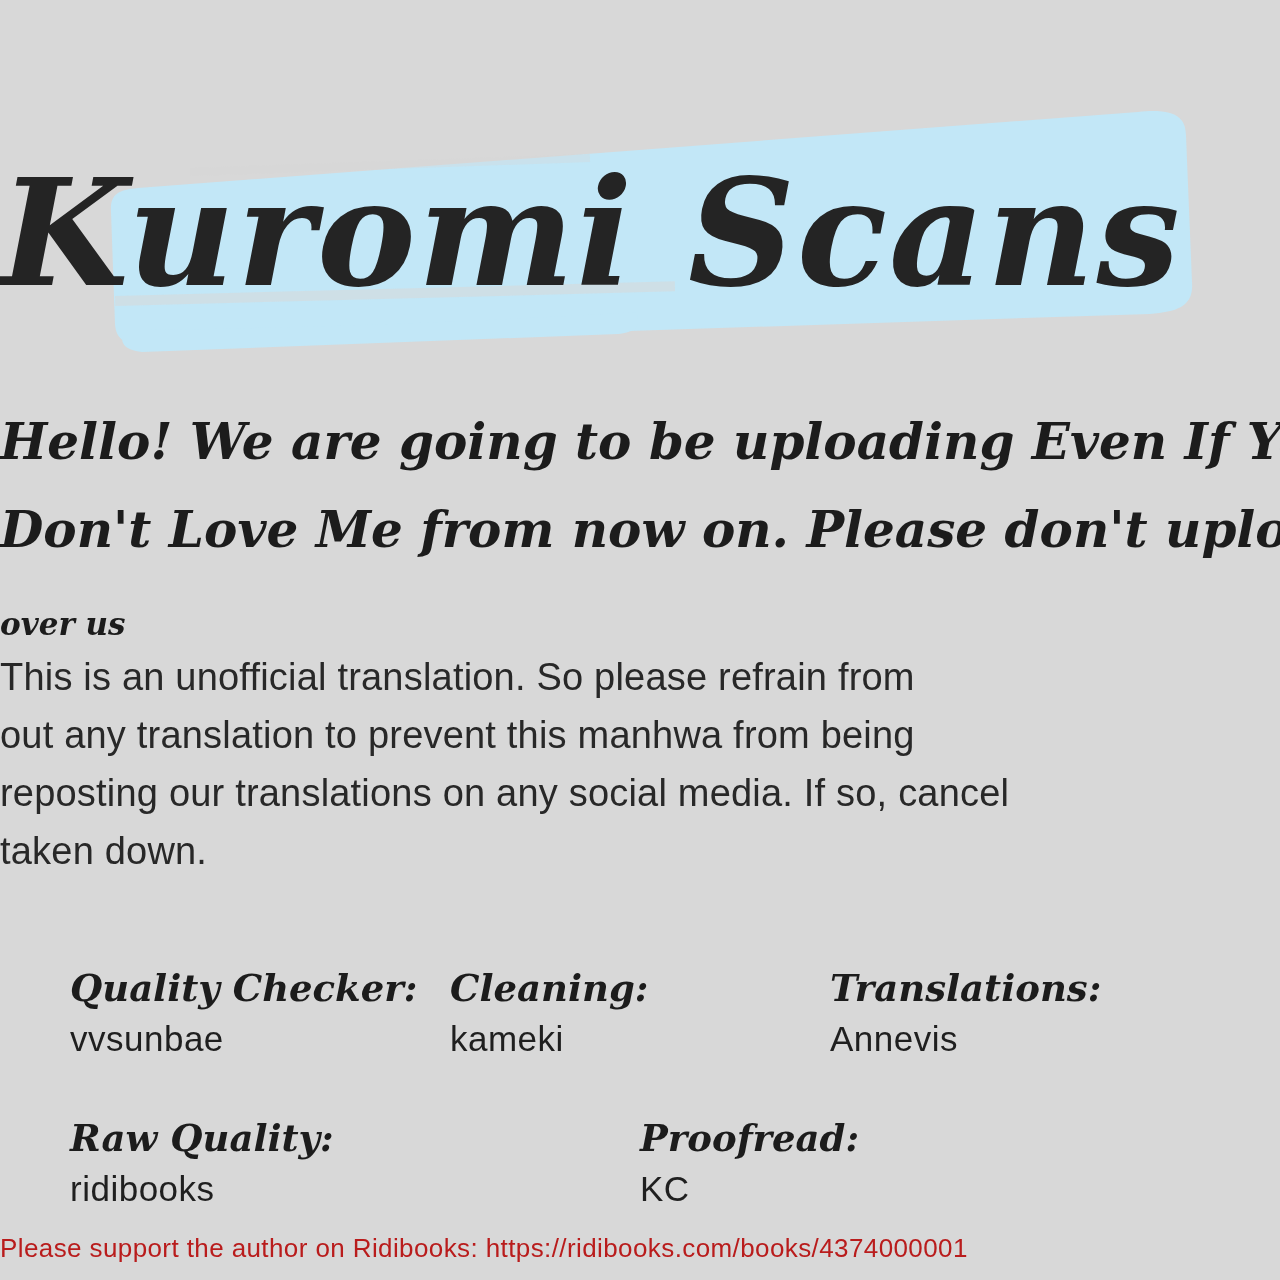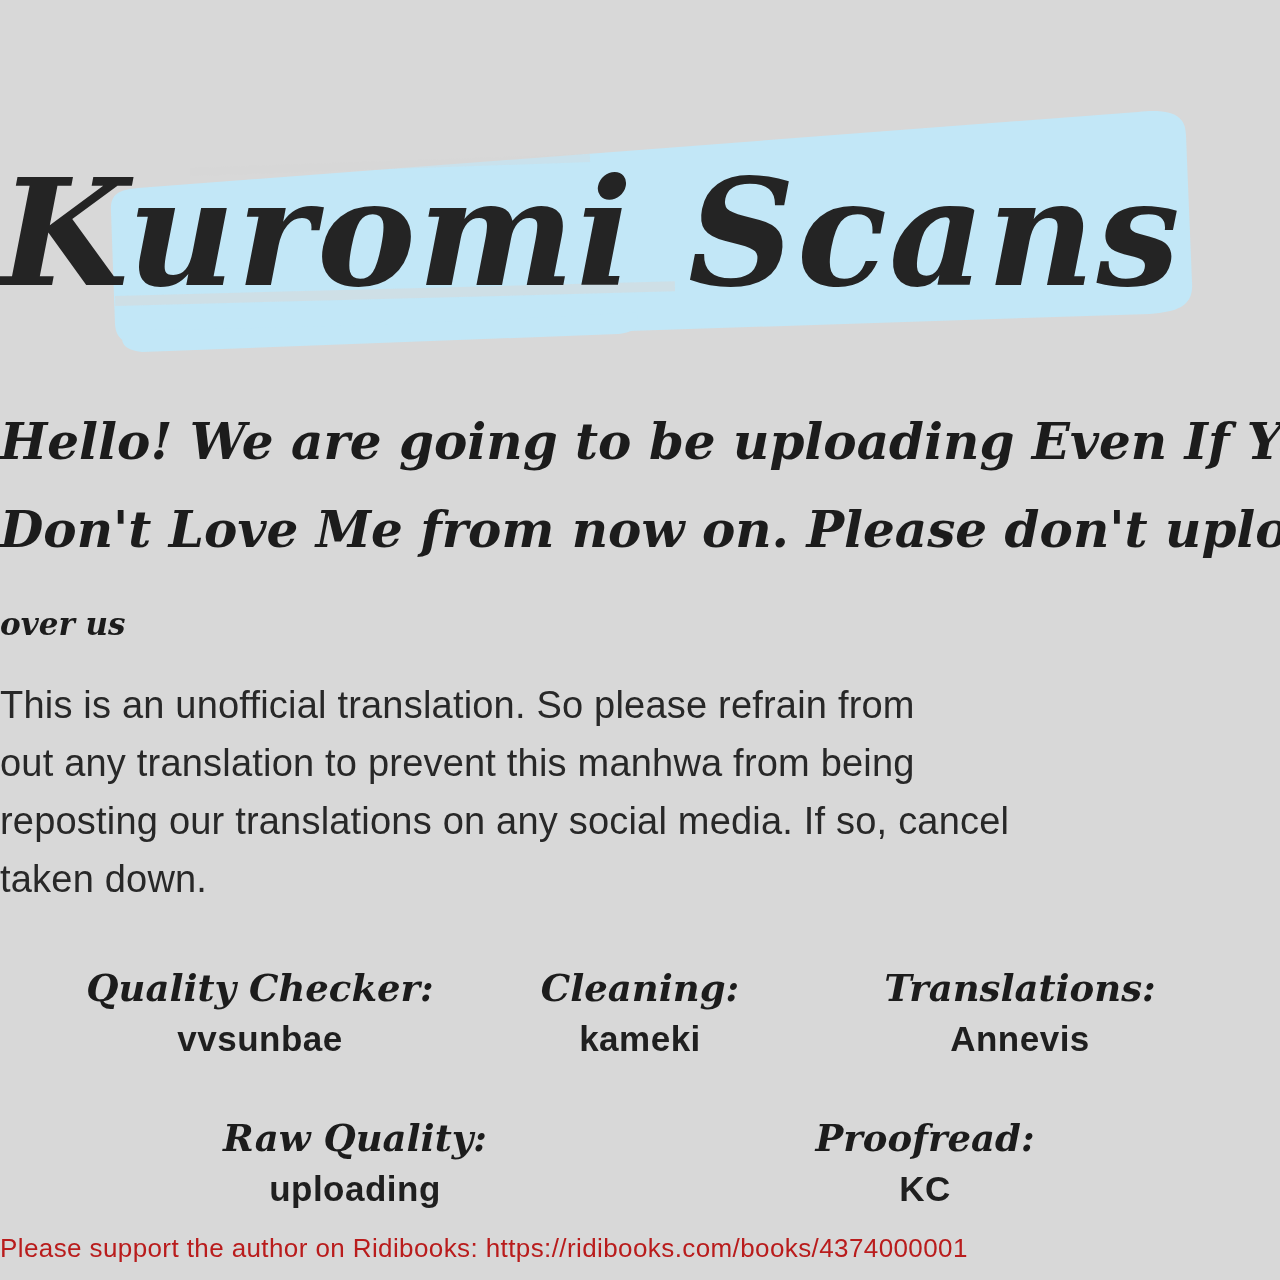--- a/index.html
+++ b/index.html
@@ -12,29 +12,29 @@
   .script{font-family:"DejaVu Serif",serif;font-style:italic;font-weight:700}
 
   .brush-wrap{position:absolute;top:0;left:0;width:1280px;height:400px}
 
   .page-title{top:118px;font-size:148px;line-height:230px;color:#242424;letter-spacing:2px}
 
   .greeting{top:398px;font-size:50px;line-height:88px;color:#1c1c1c}
   .greeting .line{display:block}
   .over-us{top:592px;font-size:31px;line-height:64px;color:#1c1c1c}
 
-  .disclaimer{top:676px;font-size:38px;line-height:58px;color:#282828;font-weight:500;letter-spacing:.2px}
+  .disclaimer{top:648px;font-size:38px;line-height:58px;color:#282828;font-weight:500;letter-spacing:.2px}
   .disclaimer .line{display:block}
 
   .credits-row{position:absolute;left:70px;right:70px;display:flex}
   .credits-row.r1{top:962px}
   .credits-row.r2{top:1112px}
-  .credit{flex:1;text-align:center;white-space:nowrap}
+  .credit{flex:1;white-space:nowrap}
   .credit-role{font-size:37px;line-height:52px;color:#1c1c1c}
-  .credit-name{font-size:35px;line-height:46px;color:#1f1f1f;font-weight:700;margin-top:2px;letter-spacing:.5px}
+  .credit-name{font-size:35px;line-height:46px;color:#1f1f1f;font-weight:400;margin-top:2px;letter-spacing:.5px}
 
   .footer-note{top:1233px;font-size:26px;color:#b91c1c;letter-spacing:.4px}
 </style>
 </head>
 <body style="background: rgb(216, 216, 216);">
 
 <div class="brush-wrap">
   <svg width="1280" height="400" viewBox="0 0 1280 400">
     <path d="M138,188 L1138,112 C1176,108 1186,118 1186,136 L1192,282
              C1194,306 1178,312 1150,314 L168,346 C130,350 116,342 115,324
@@ -72,21 +72,21 @@
   </div>
   <div class="credit">
     <div class="credit-role script">Translations:</div>
     <div class="credit-name">Annevis</div>
   </div>
 </div>
 
 <div class="credits-row r2">
   <div class="credit">
     <div class="credit-role script">Raw Quality:</div>
-    <div class="credit-name">uploading</div>
+    <div class="credit-name">ridibooks</div>
   </div>
   <div class="credit">
     <div class="credit-role script">Proofread:</div>
     <div class="credit-name">KC</div>
   </div>
 </div>
 
 <div class="abs footer-note">Please support the author on Ridibooks: https://ridibooks.com/books/4374000001</div>
 
 </body></html>

